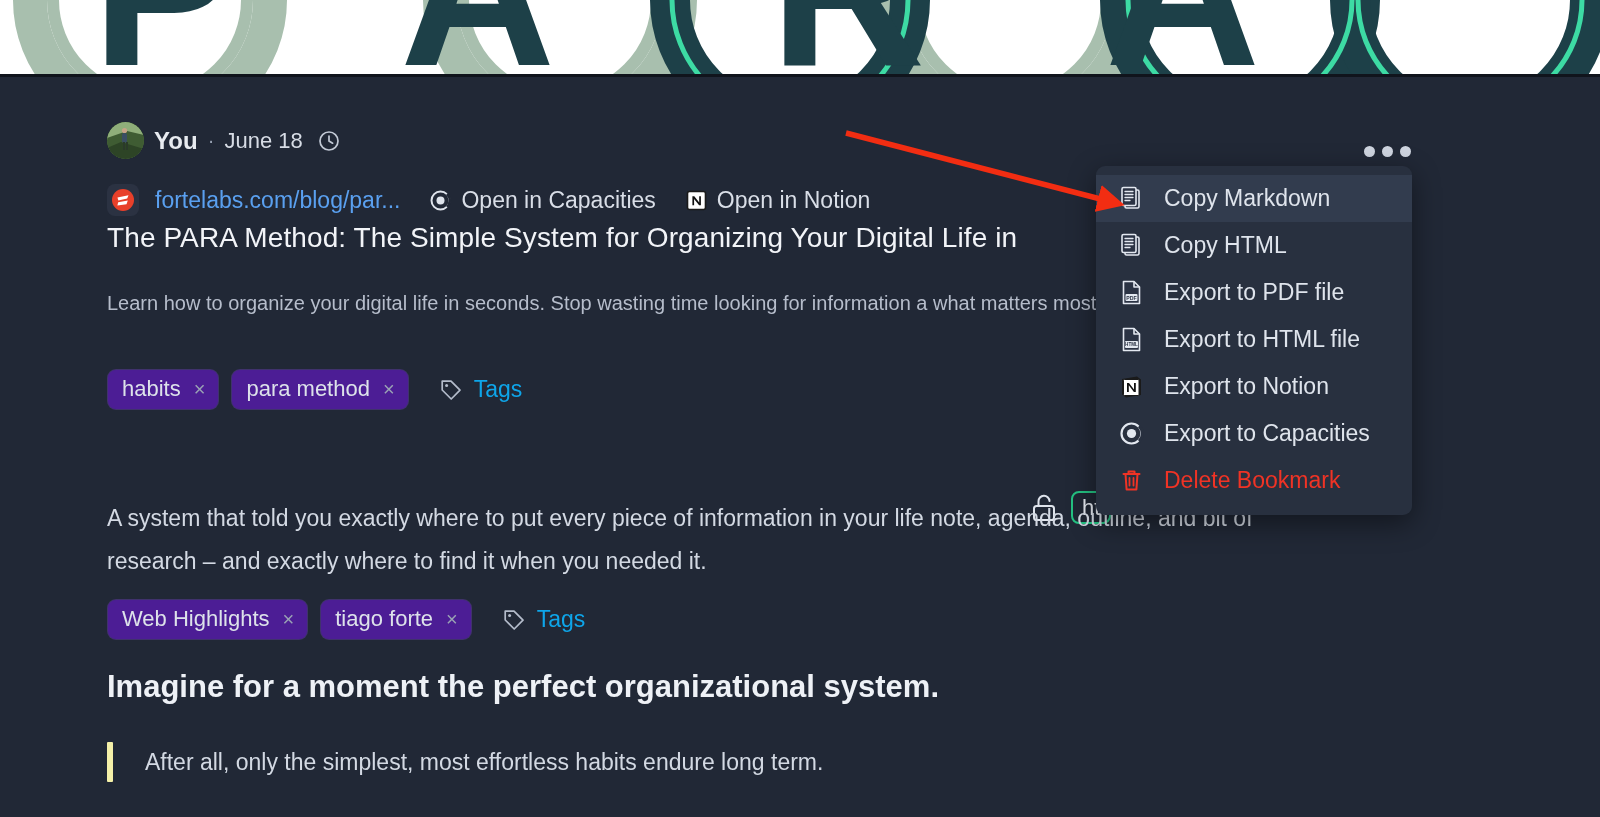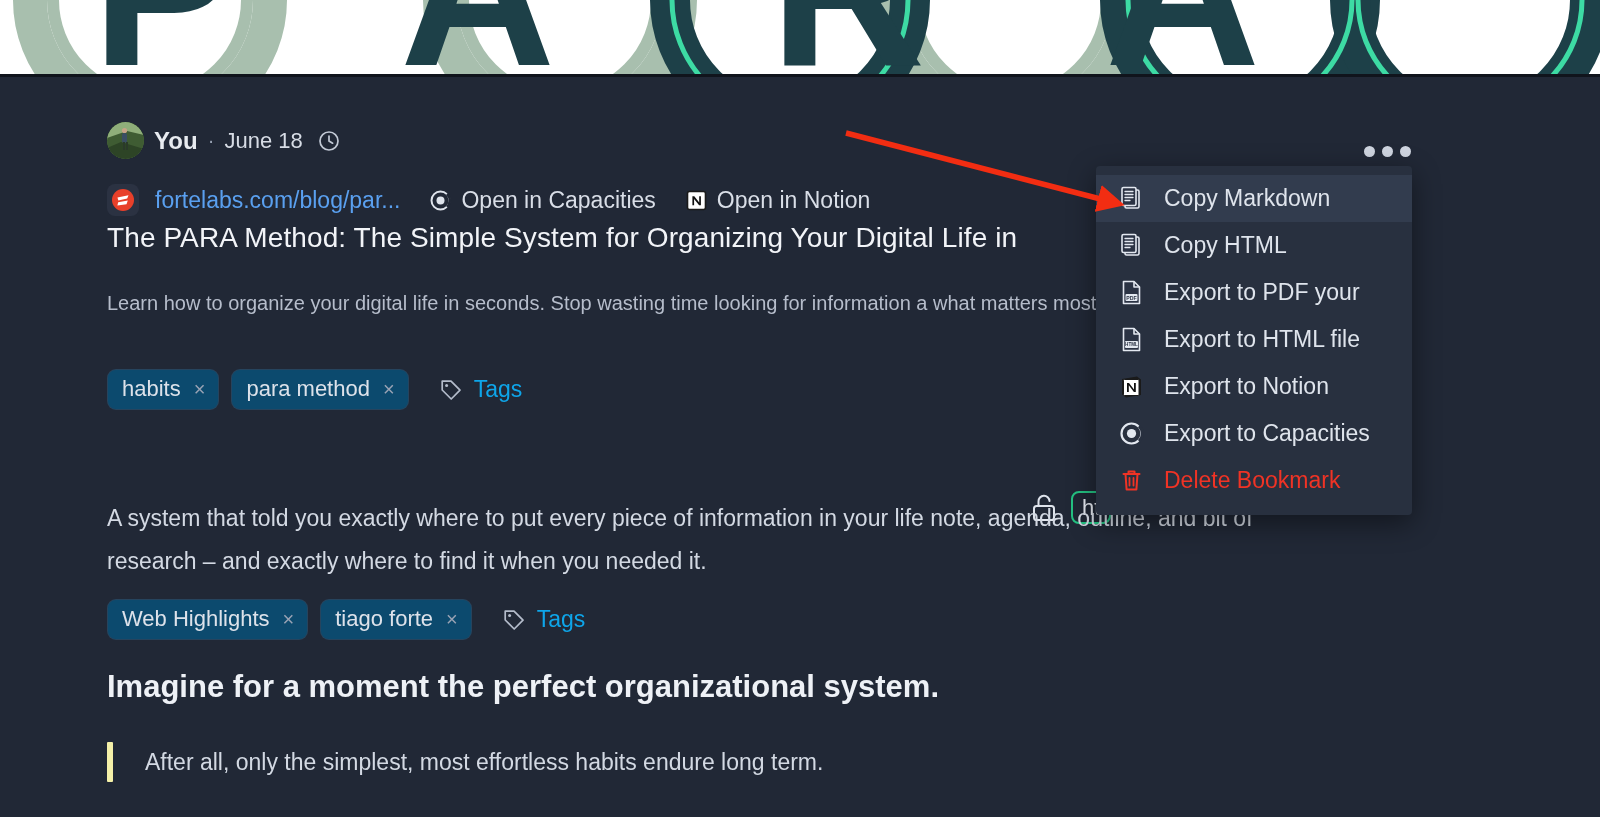--- a/index.html
+++ b/index.html
@@ -78,21 +78,21 @@
     position: absolute; left: 107px; top: 212px;
     width: 1060px; font-size: 20px; line-height: 29px; color: #b6bdcb;
   }
 
   
   .tag-row { position: absolute; display: flex; align-items: center; gap: 12px; }
   .tag-row.one { left: 107px; top: 292px; }
   .tag-row.two { left: 107px; top: 522px; gap: 12px; }
   .tag {
     display: flex; align-items: center; gap: 13px;
-    background: #0c4a6e; border: 1px solid #39415399;
+    background: #4c1d95; border: 1px solid #39415399;
     border-radius: 9px; padding: 6px 13px 7px 14px;
     cursor: pointer;
   }
   .tag .tlbl { font-size: 22px; color: #dde2ea; white-space: nowrap; }
   .tag .tx { font-size: 20px; color: #9aa3b4; line-height: 1; cursor: pointer; }
   .tags-placeholder { display: flex; align-items: center; gap: 11px; margin-left: 18px; cursor: pointer; }
   .tag-icon { width: 24px; height: 24px; display: block; }
   .tags-placeholder .plbl { font-size: 23px; color: #0ea5e9; }
 
   
@@ -121,21 +121,21 @@
   .quote-bar { width: 6px; background: #f4f0a8; flex: none; border-radius: 1px; }
   .quote-text {
     font-size: 23px; color: #d3d9e3; padding-left: 27px;
     line-height: 40px; white-space: nowrap;
   }
 
   
   .menu {
     position: absolute; left: 1096px; top: 166px;
     width: 316px; background: #28303f;
-    border-radius: 4px; padding: 9px 0 11px 0;
+    border-radius: 9px; padding: 9px 0 11px 0;
     box-shadow: 0 8px 28px rgba(0,0,0,.45);
     z-index: 30;
   }
   .menu-item {
     display: flex; align-items: center; gap: 19px;
     padding: 0 0 0 22px; height: 47px; cursor: pointer;
   }
   .menu-item.highlight { background: #323c4e; }
   .menu-item .mlbl { font-size: 23px; color: #dfe4ec; white-space: nowrap; }
   .menu-item.danger .mlbl { color: #f03325; }
@@ -329,21 +329,21 @@
       <span class="mlbl">Copy HTML</span>
     </div>
 
     <div class="menu-item">
       <svg class="mi-icon" viewBox="0 0 27 27">
         <path d="M5.5 2.5 H16 L21.5 8 V24.5 H5.5 Z" fill="#2b3344" stroke="#e3e8f0" stroke-width="1.6" stroke-linejoin="round"></path>
         <path d="M16 2.5 V8 H21.5" fill="none" stroke="#e3e8f0" stroke-width="1.6" stroke-linejoin="round"></path>
         <rect x="7.5" y="15" width="12" height="7" rx="1" fill="#e3e8f0"></rect>
         <text x="13.5" y="20.6" text-anchor="middle" font-family="Liberation Sans, sans-serif" font-size="5.2" font-weight="bold" fill="#2b3344">PDF</text>
       </svg>
-      <span class="mlbl">Export to PDF your</span>
+      <span class="mlbl">Export to PDF file</span>
     </div>
 
     <div class="menu-item">
       <svg class="mi-icon" viewBox="0 0 27 27">
         <path d="M5.5 2.5 H16 L21.5 8 V24.5 H5.5 Z" fill="#2b3344" stroke="#e3e8f0" stroke-width="1.6" stroke-linejoin="round"></path>
         <path d="M16 2.5 V8 H21.5" fill="none" stroke="#e3e8f0" stroke-width="1.6" stroke-linejoin="round"></path>
         <rect x="7" y="15" width="13" height="7" rx="1" fill="#e3e8f0"></rect>
         <text x="13.5" y="20.4" text-anchor="middle" font-family="Liberation Sans, sans-serif" font-size="4.6" font-weight="bold" fill="#2b3344">HTML</text>
       </svg>
       <span class="mlbl">Export to HTML file</span>

